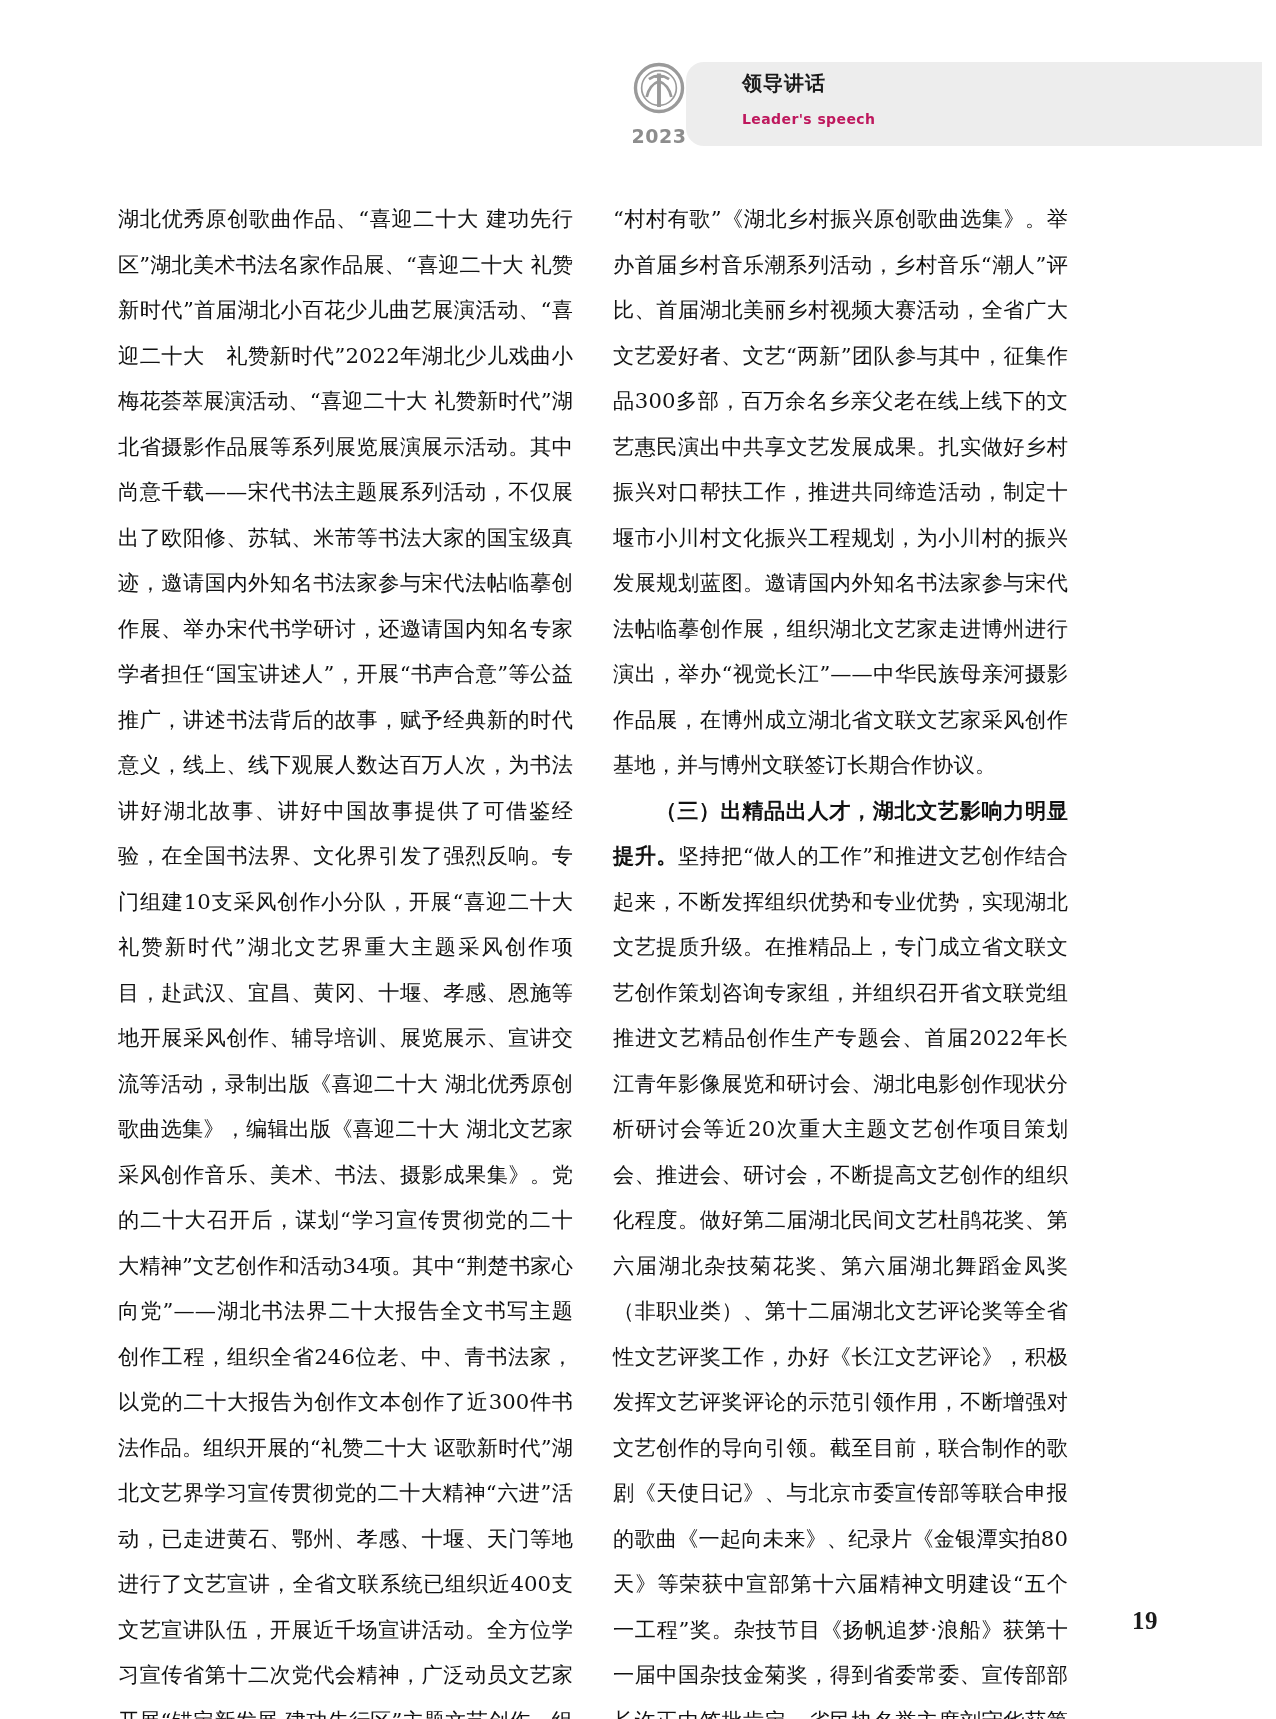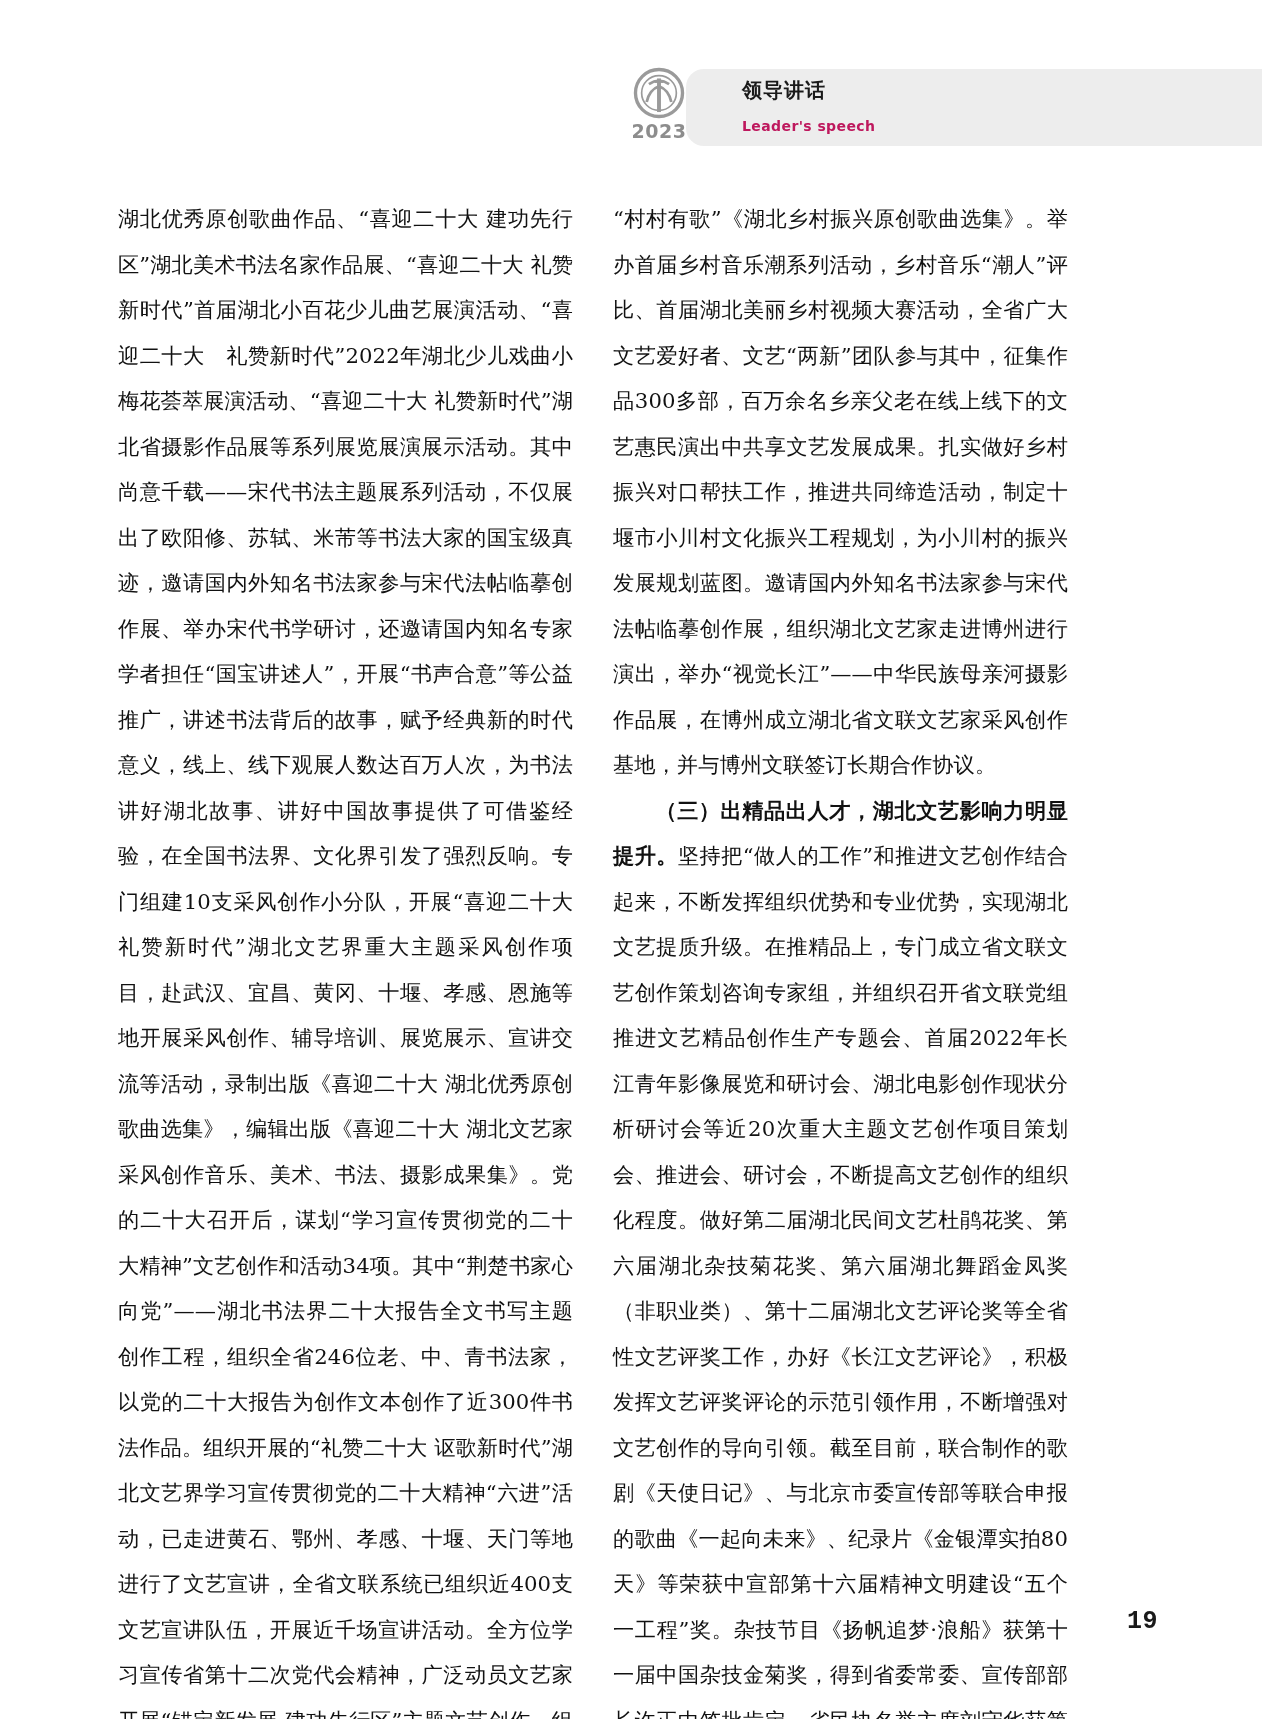--- a/index.html
+++ b/index.html
@@ -32,21 +32,21 @@
     align-items: flex-end;
     height: 86px;
   }
   .logo-block {
     position: relative;
     width: 78px;
     height: 86px;
     display: flex;
     flex-direction: column;
     align-items: center;
-    justify-content: center;
+    justify-content: space-between;
     z-index: 2;
   }
   .logo-mark {
     width: 56px;
     height: 56px;
     display: block;
   }
   .logo-year {
     font-family: "DejaVu Sans", "Liberation Sans", sans-serif;
     font-weight: bold;
@@ -55,21 +55,21 @@
     color: #8d8d8d;
     margin-top: 1px;
     line-height: 1;
   }
   .header-pill {
     position: relative;
     margin-left: -12px;
     background: #ededed;
     border-radius: 18px 0 0 18px;
     height: 64px;
-    padding: 6px 0 7px 56px;
+    padding: 6px 0 14px 56px;
     min-width: 520px;
     display: flex;
     flex-direction: column;
     justify-content: center;
     z-index: 1;
   }
   .header-title-cn {
     font-family: "DejaVu Sans", "Liberation Sans", sans-serif;
     font-weight: bold;
     font-size: 20px;
@@ -114,21 +114,21 @@
   }
   .para b {
     font-weight: bold;
   }
 
   
   .page-number {
     position: absolute;
     right: 118px;
     top: 1607px;
-    font-family: Liberation Mono, monospace;
+    font-family: Liberation Serif, serif;
     font-weight: bold;
     font-size: 25px;
     color: #1a1a1a;
     letter-spacing: 0.5px;
   }
 </style>
 </head>
 <body>
 
 <div class="page">

